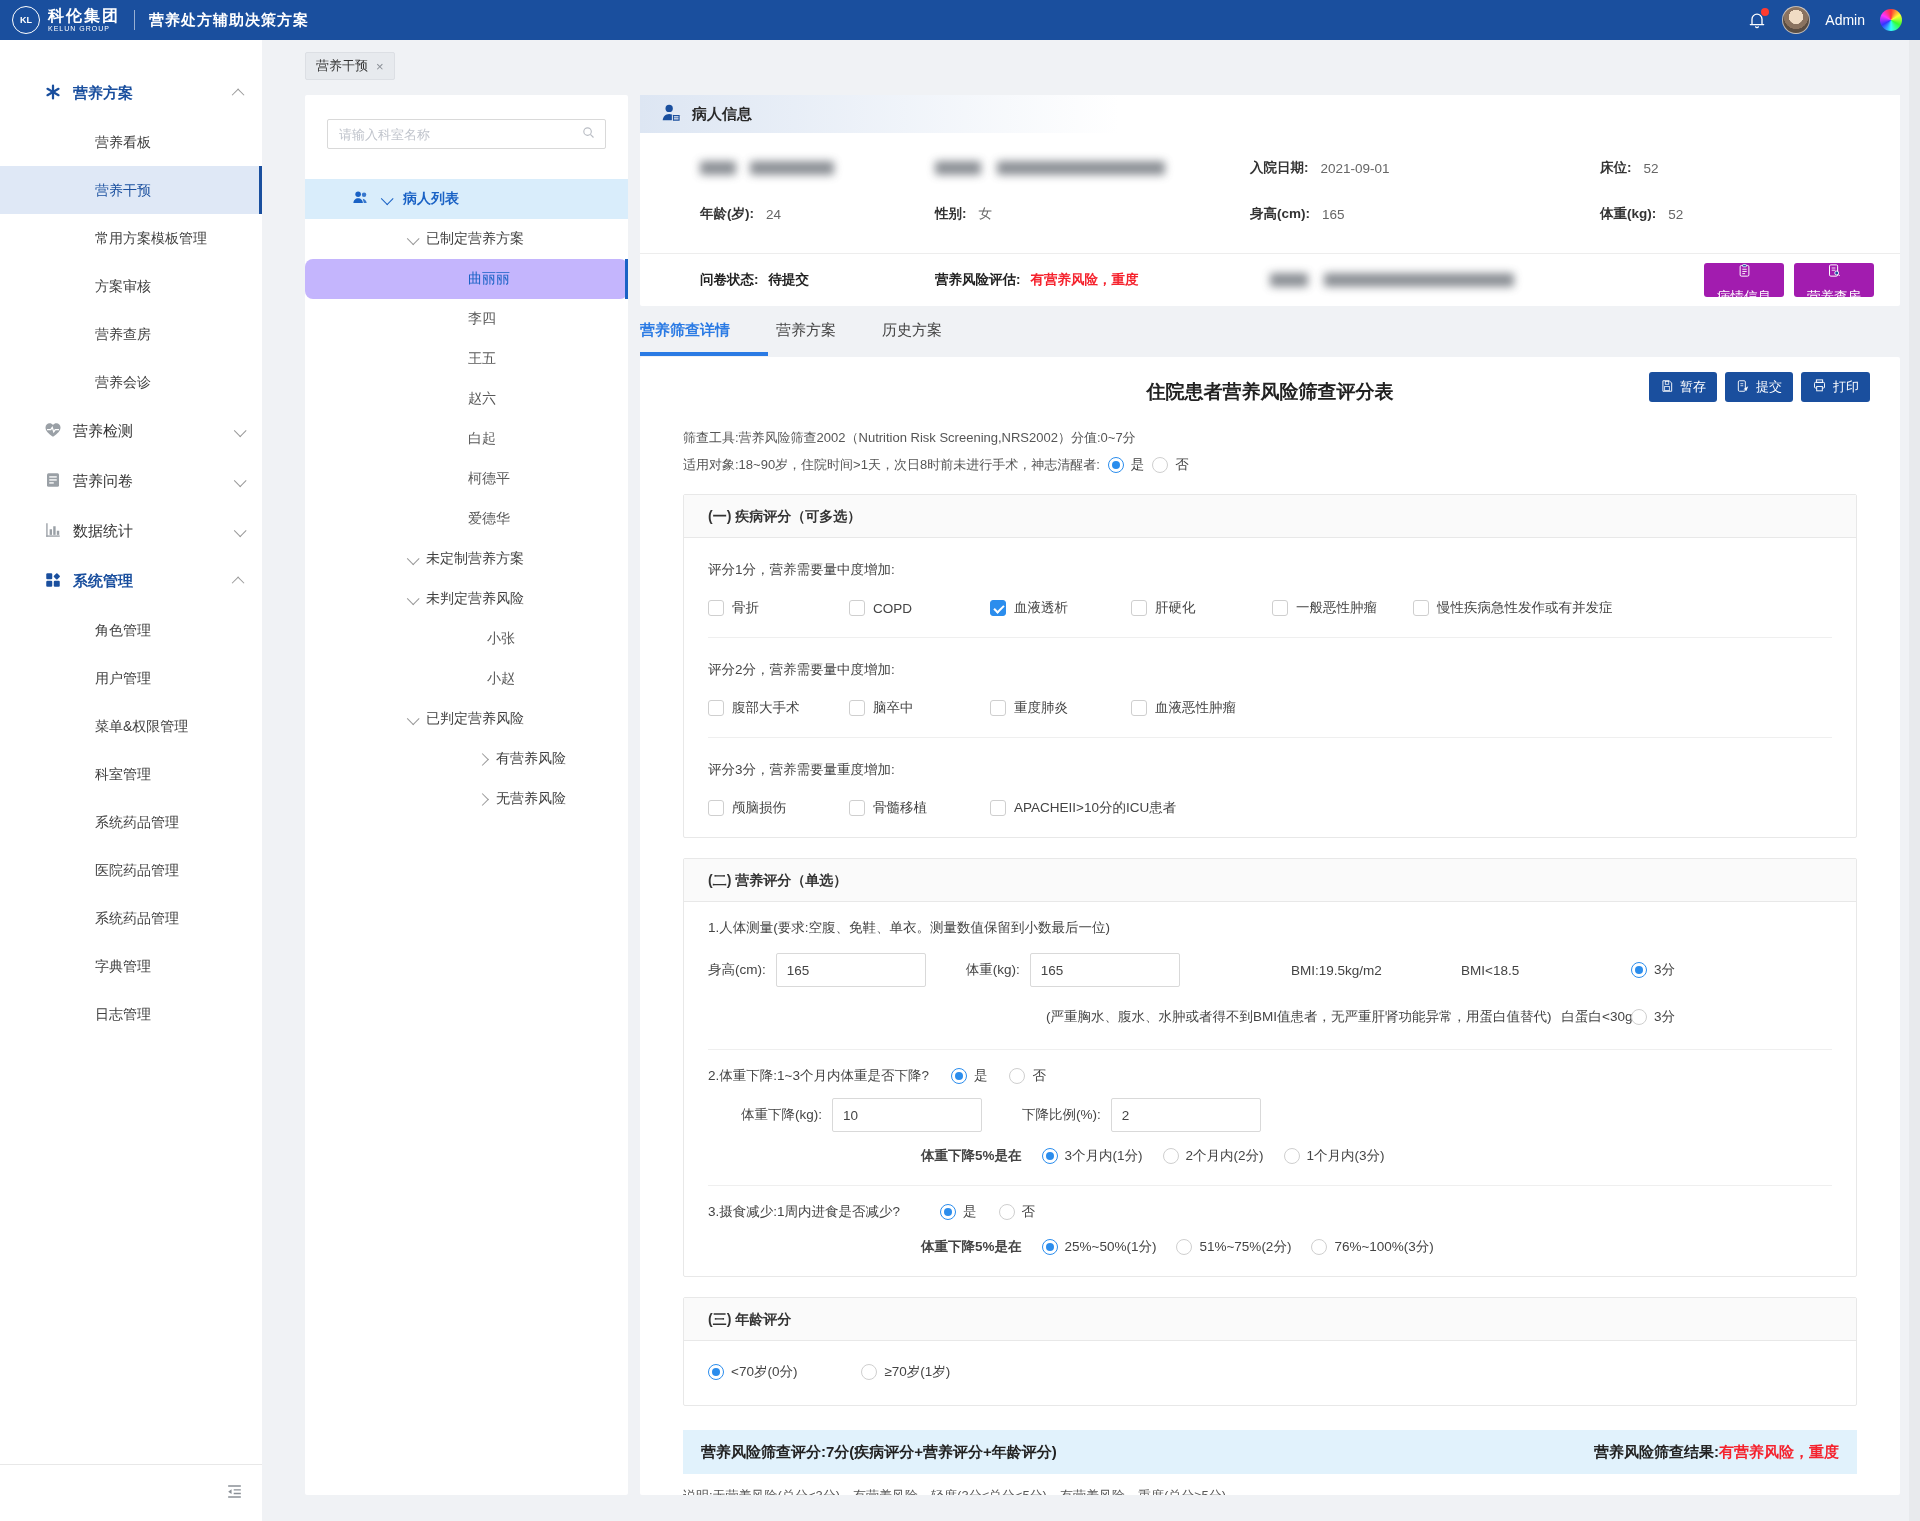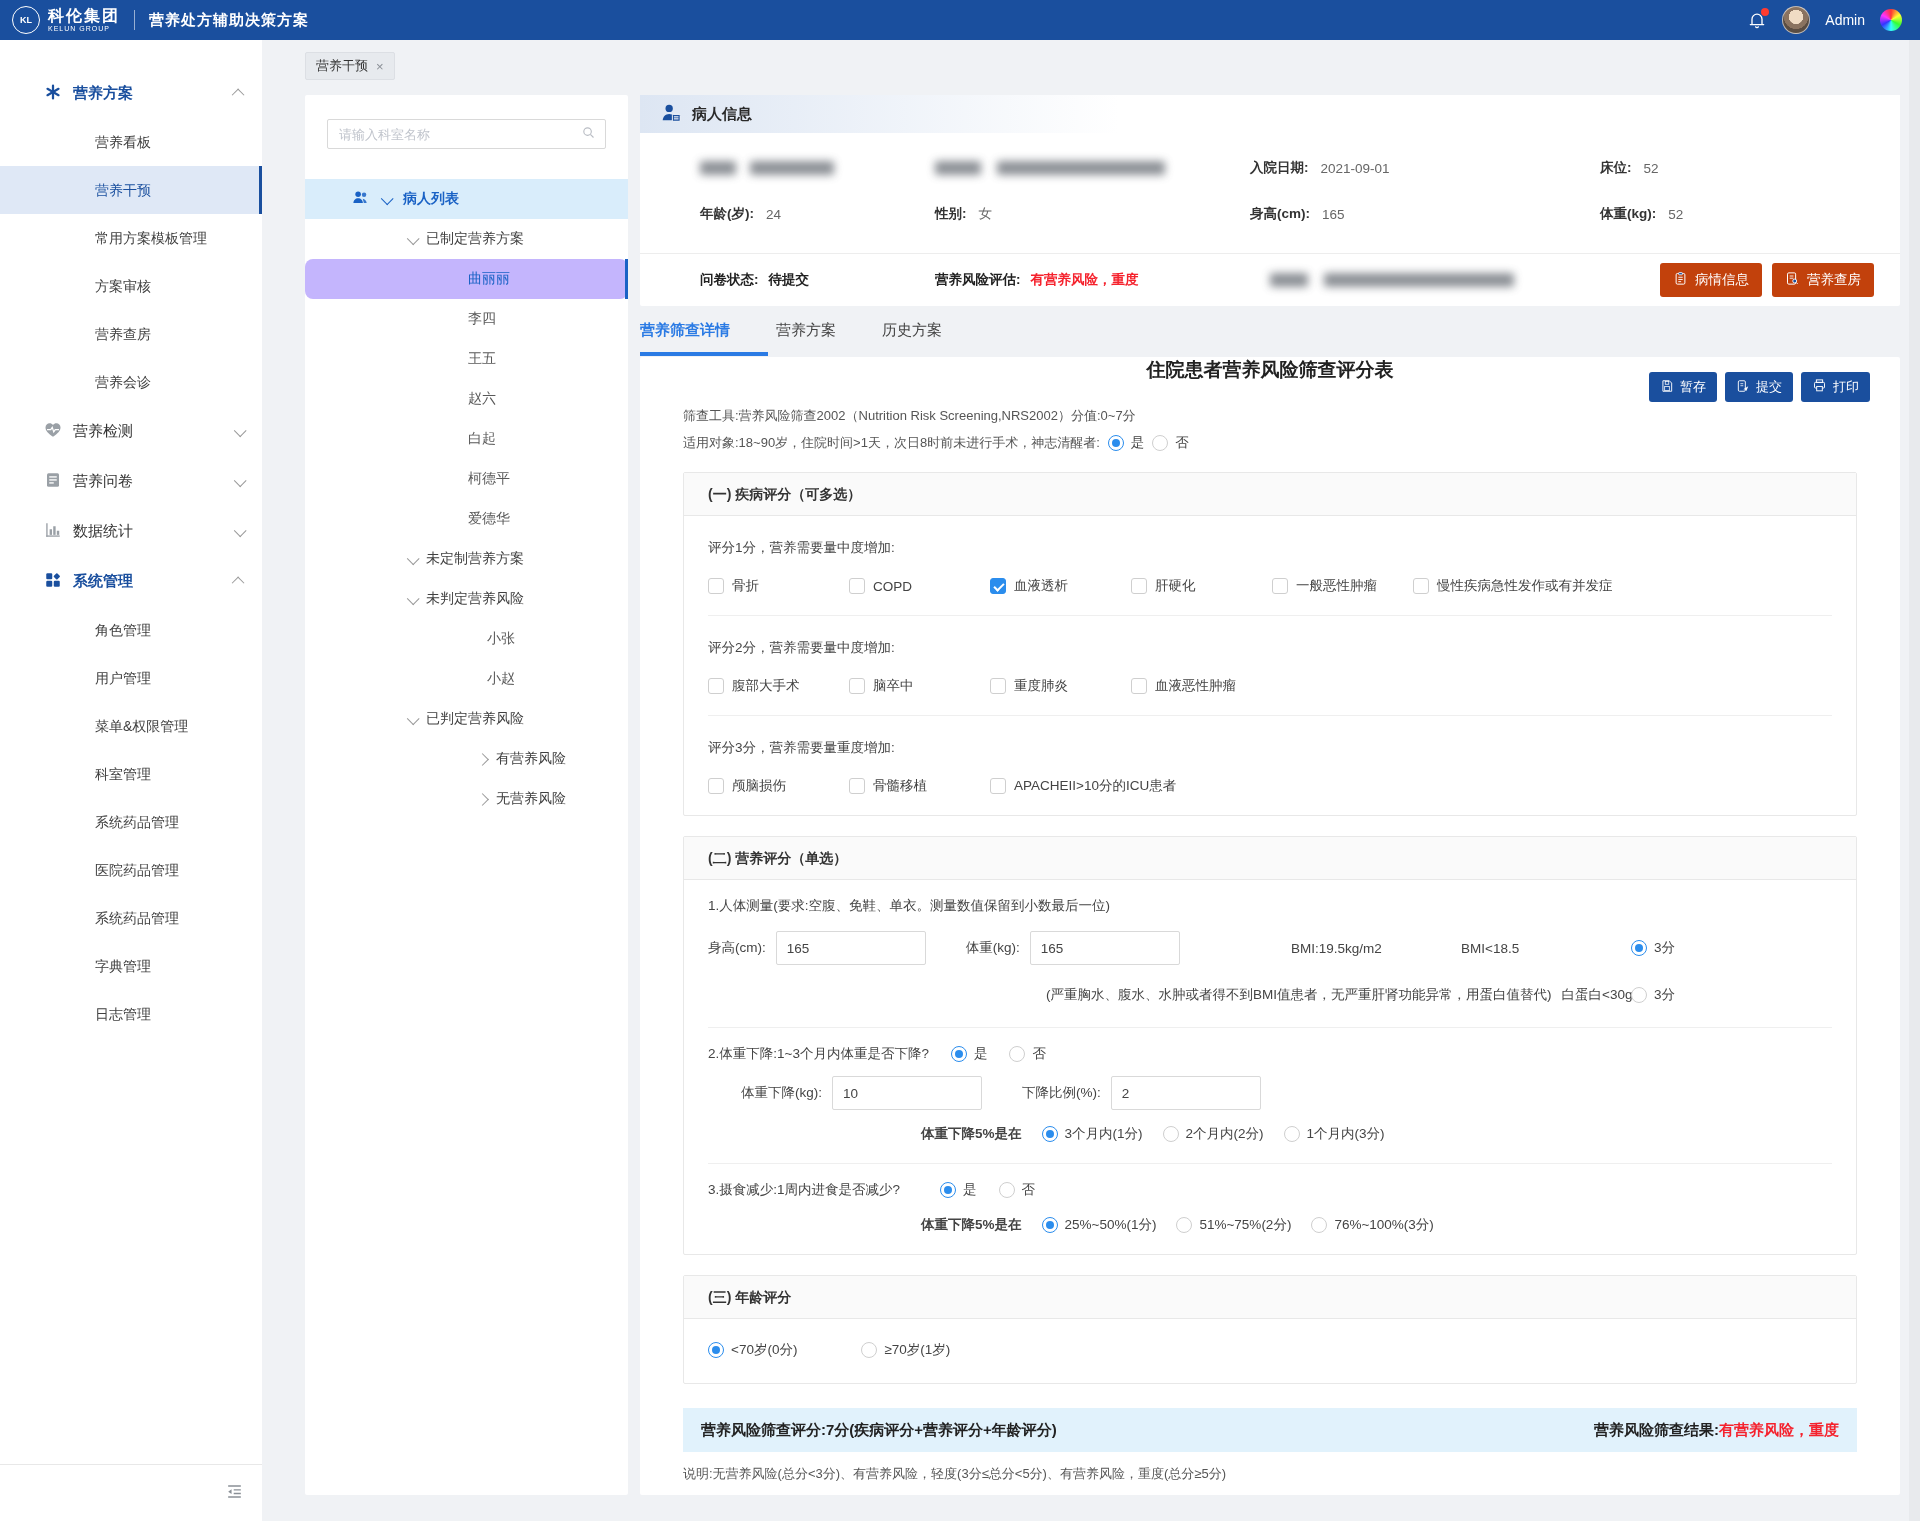--- a/index.html
+++ b/index.html
@@ -70,32 +70,32 @@
   .pi-cell.c2{width:315px;}
   .pi-cell.c3{width:350px;}
   .pi-label{font-weight:600;color:#333;margin-right:12px;}
   .pi-val{color:#666;}
   .blur-bar{height:14px;border-radius:2px;background:#70757c;filter:blur(4px);opacity:.8;display:inline-block;}
   .status-row{position:absolute;left:0;right:0;bottom:0;height:52px;border-top:1px solid #ededed;display:flex;align-items:center;padding:0 26px 0 60px;font-size:13.5px;}
   .st-cell{display:flex;align-items:center;}
   .st-label{font-weight:600;color:#222;margin-right:10px;}
   .st-val{font-weight:600;color:#222;}
   .st-red{color:#f5222d;font-weight:600;}
-  .btn-primary{height:34px;background:#c2410c;color:#fff;border:none;border-radius:3px;display:flex;align-items:center;gap:7px;padding:0 13px;font-size:13.5px;font-family:inherit;cursor:pointer;}
+  .btn-primary{height:34px;background:#a21caf;color:#fff;border:none;border-radius:3px;display:flex;align-items:center;gap:7px;padding:0 13px;font-size:13.5px;font-family:inherit;cursor:pointer;flex-direction:column;}
   .pc-btns{margin-left:auto;display:flex;gap:10px;}
 
   
   .dtabs{position:absolute;left:640px;top:318px;width:1260px;height:38px;display:flex;gap:46px;font-size:15px;color:#444;}
   .dtab{cursor:pointer;padding-top:3px;}
   .dtab.active{color:#2b7be4;font-weight:bold;}
   .dtab-underline{position:absolute;left:0;top:34px;width:128px;height:4px;background:#2b7be4;}
 
   
   .form-card{position:absolute;left:640px;top:357px;width:1260px;height:1138px;background:#fff;border-radius:2px;overflow:hidden;}
-  .form-title{text-align:center;font-size:19px;font-weight:bold;color:#222;}
+  .form-title{margin-top:22px;text-align:center;font-size:19px;font-weight:bold;color:#222;}
   .form-actions{position:absolute;top:15px;right:30px;display:flex;gap:8px;}
   .btn-sm{height:30px;background:#1a4f9e;color:#fff;border:none;border-radius:3px;display:flex;align-items:center;gap:6px;padding:0 11px;font-size:13px;font-family:inherit;cursor:pointer;}
   .tool-line{margin:24px 43px 0;font-size:13px;color:#555;}
   .target-line{margin:9px 43px 0;font-size:13px;color:#555;display:flex;align-items:center;gap:8px;}
   .section-box{margin:20px 43px 0;border:1px solid #e8e8e8;border-radius:2px;}
   .section-header{height:42px;line-height:42px;background:#fafafa;border-bottom:1px solid #e8e8e8;padding-left:24px;font-size:14px;font-weight:bold;color:#333;}
   .section-body{padding:0 24px;}
   .grp{padding:17px 0 20px;}
   .grp + .grp{border-top:1px solid #efefef;}
   .grp-label{font-size:13.5px;color:#444;margin:6px 0 20px;}

